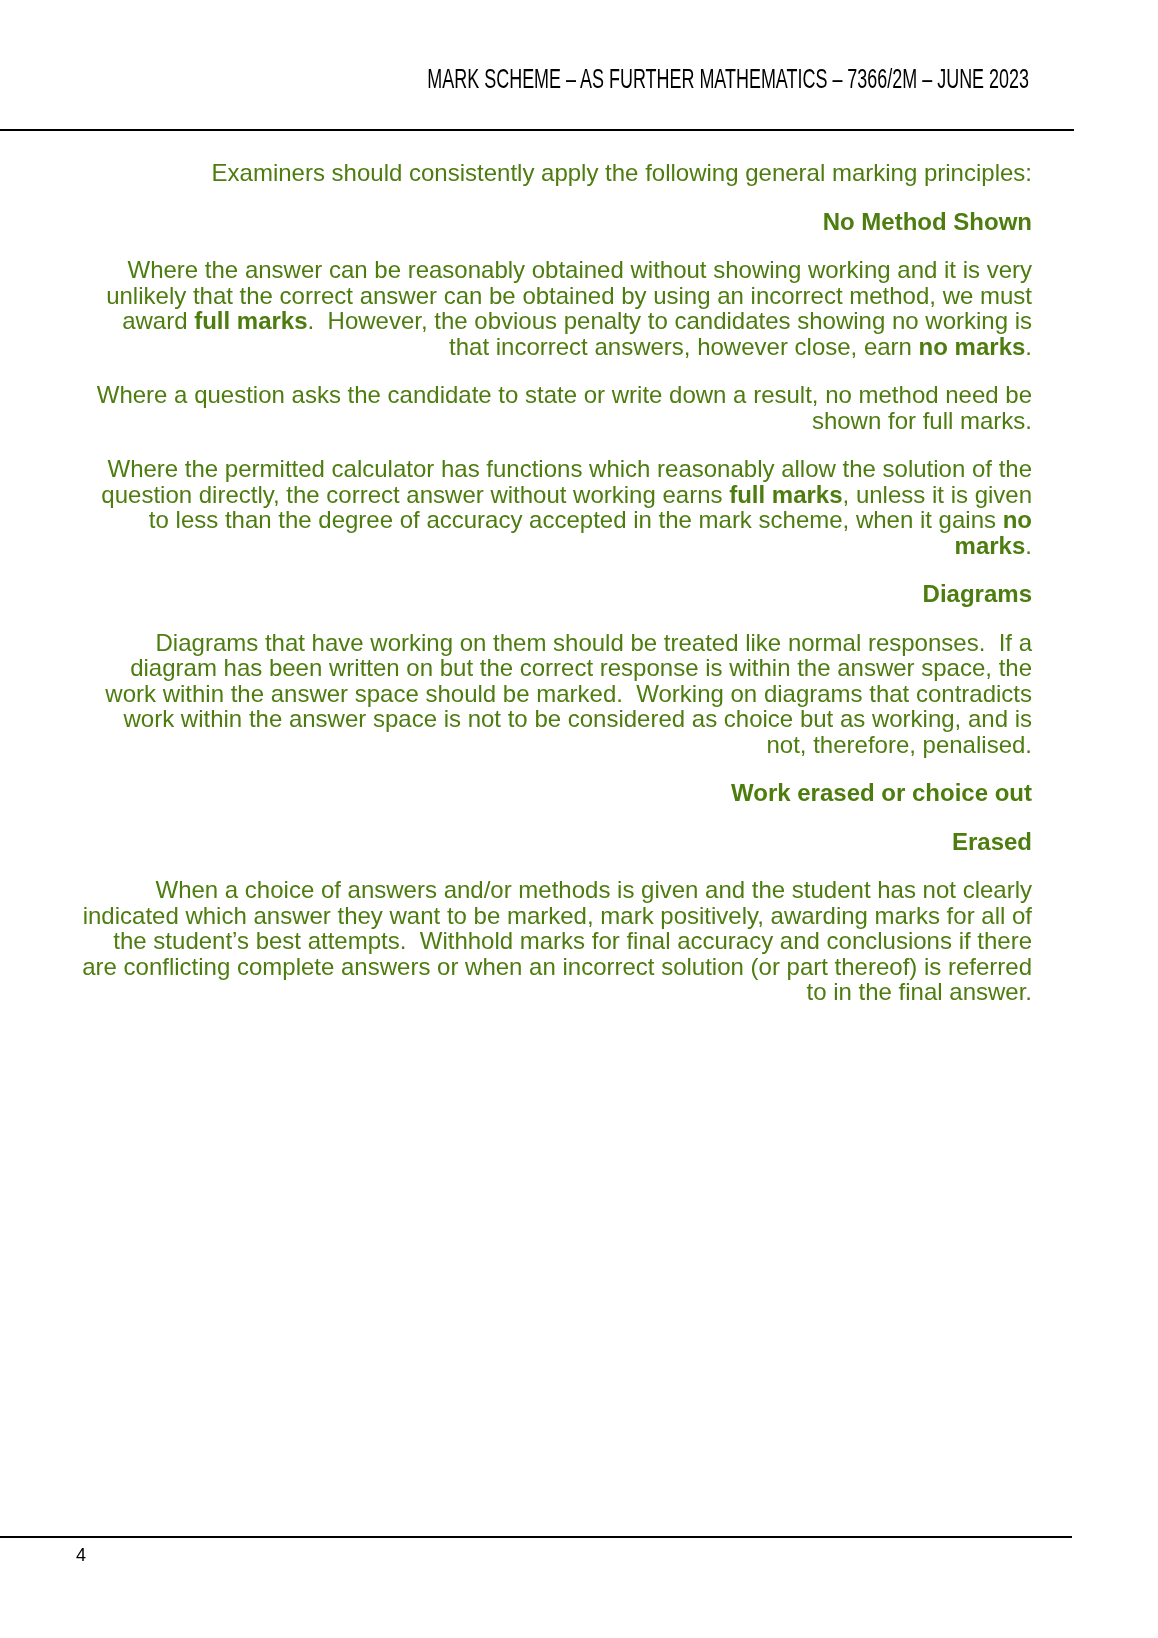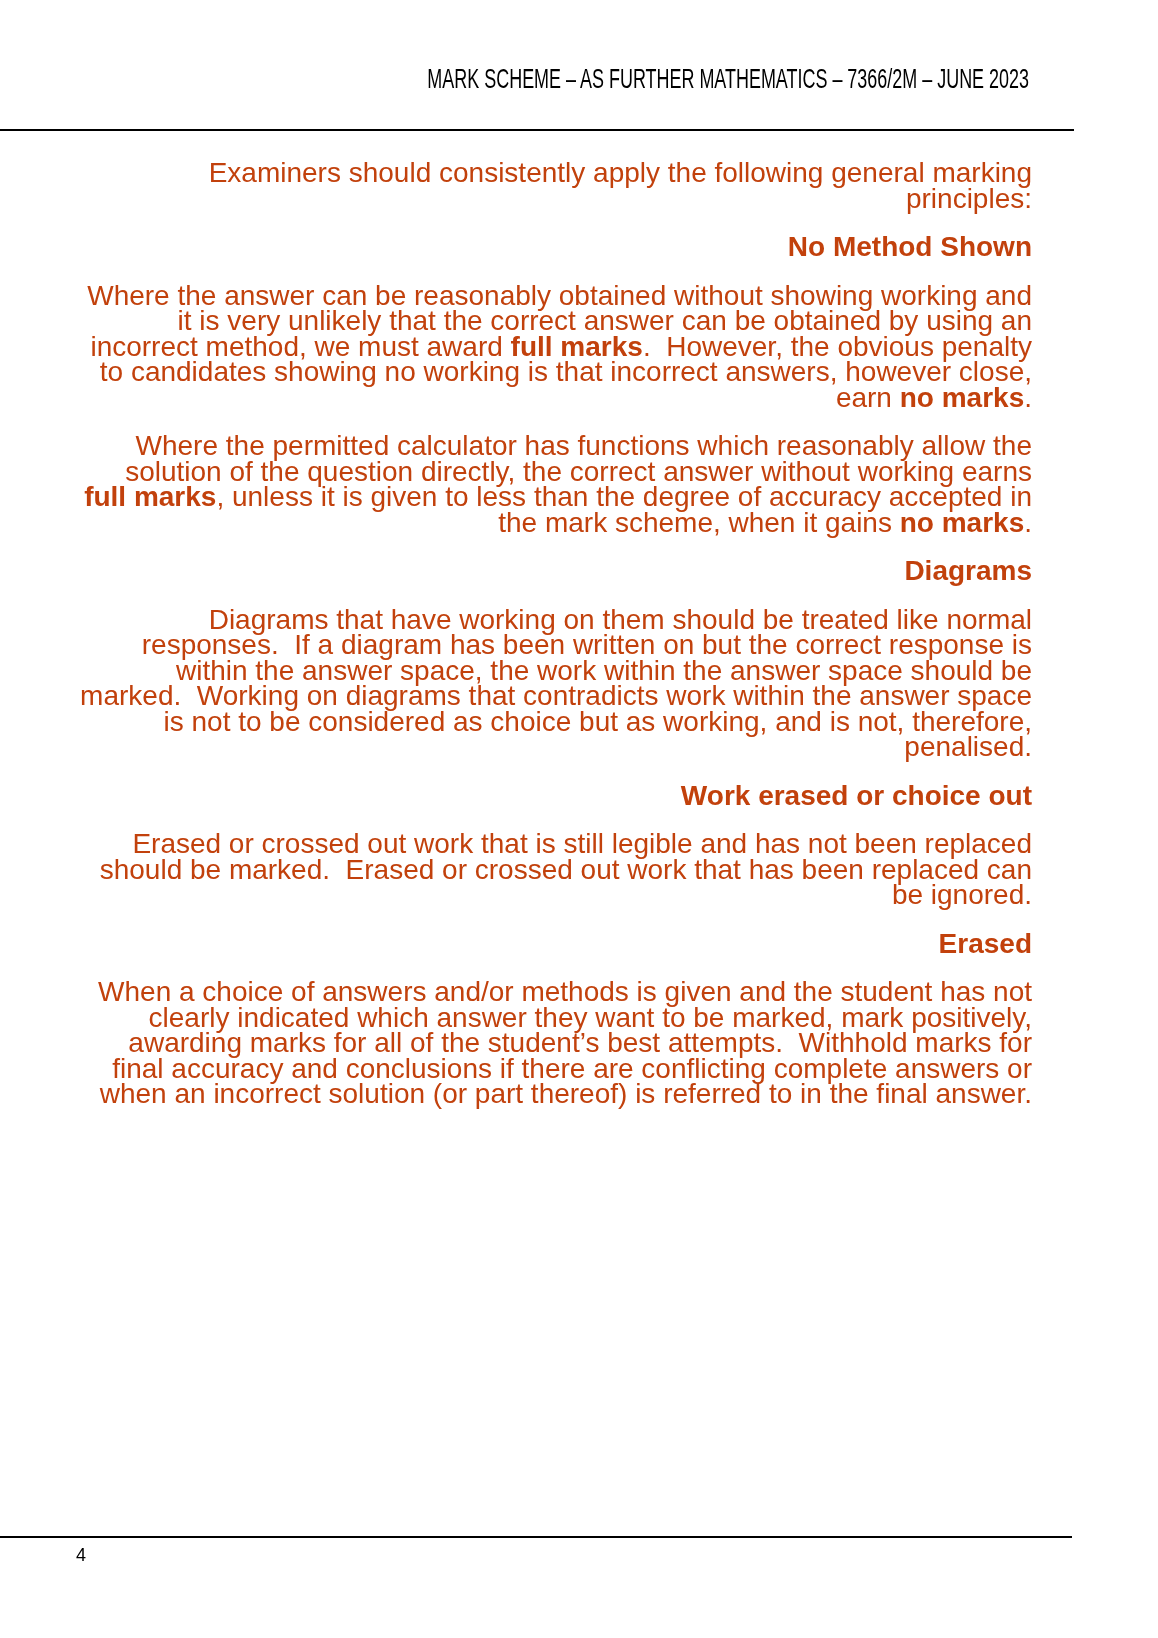--- a/index.html
+++ b/index.html
@@ -38,24 +38,24 @@
     background: #000000;
   }
   .doc-body {
     position: absolute;
     top: 160px;
     left: 80px;
     width: 952px;
   }
   .block {
     margin: 0 0 23px 0;
-    font-size: 28px;
+    font-size: 24px;
     line-height: 25.5px;
     white-space: pre-wrap;
-    color: #c2410c;
+    color: #4d7c0f;
   }
   .block.heading {
     font-weight: 700;
   }
   .block.extra-space {
     margin-top: 23px;
   }
   .block strong {
     font-weight: 700;
   }
@@ -79,24 +79,24 @@
 <body>
 
 <div class="page">
   <div class="header-title">MARK SCHEME – AS FURTHER MATHEMATICS – 7366/2M – JUNE 2023</div>
   <div class="header-rule"></div>
 
   <div class="doc-body">
       <p class="block"><span>Examiners should consistently apply the following general marking principles:</span></p>
       <p class="block heading"><strong>No Method Shown</strong></p>
       <p class="block"><span>Where the answer can be reasonably obtained without showing working and it is very unlikely that the correct answer can be obtained by using an incorrect method, we must award </span><strong>full marks</strong><span>.  However, the obvious penalty to candidates showing no working is that incorrect answers, however close, earn </span><strong>no marks</strong><span>.</span></p>
+      <p class="block"><span>Where a question asks the candidate to state or write down a result, no method need be shown for full marks.</span></p>
       <p class="block"><span>Where the permitted calculator has functions which reasonably allow the solution of the question directly, the correct answer without working earns </span><strong>full marks</strong><span>, unless it is given to less than the degree of accuracy accepted in the mark scheme, when it gains </span><strong>no marks</strong><span>.</span></p>
       <p class="block heading extra-space"><strong>Diagrams</strong></p>
       <p class="block"><span>Diagrams that have working on them should be treated like normal responses.  If a diagram has been written on but the correct response is within the answer space, the work within the answer space should be marked.  Working on diagrams that contradicts work within the answer space is not to be considered as choice but as working, and is not, therefore, penalised.</span></p>
       <p class="block heading"><strong>Work erased or choice out</strong></p>
-      <p class="block"><span>Erased or crossed out work that is still legible and has not been replaced should be marked.  Erased or crossed out work that has been replaced can be ignored.</span></p>
       <p class="block heading"><strong>Erased</strong></p>
       <p class="block"><span>When a choice of answers and/or methods is given and the student has not clearly indicated which answer they want to be marked, mark positively, awarding marks for all of the student’s best attempts.  Withhold marks for final accuracy and conclusions if there are conflicting complete answers or when an incorrect solution (or part thereof) is referred to in the final answer.</span></p>
     </div>
 
   <div class="footer-rule"></div>
   <div class="page-number">4</div>
 </div>
 
 </body></html>

